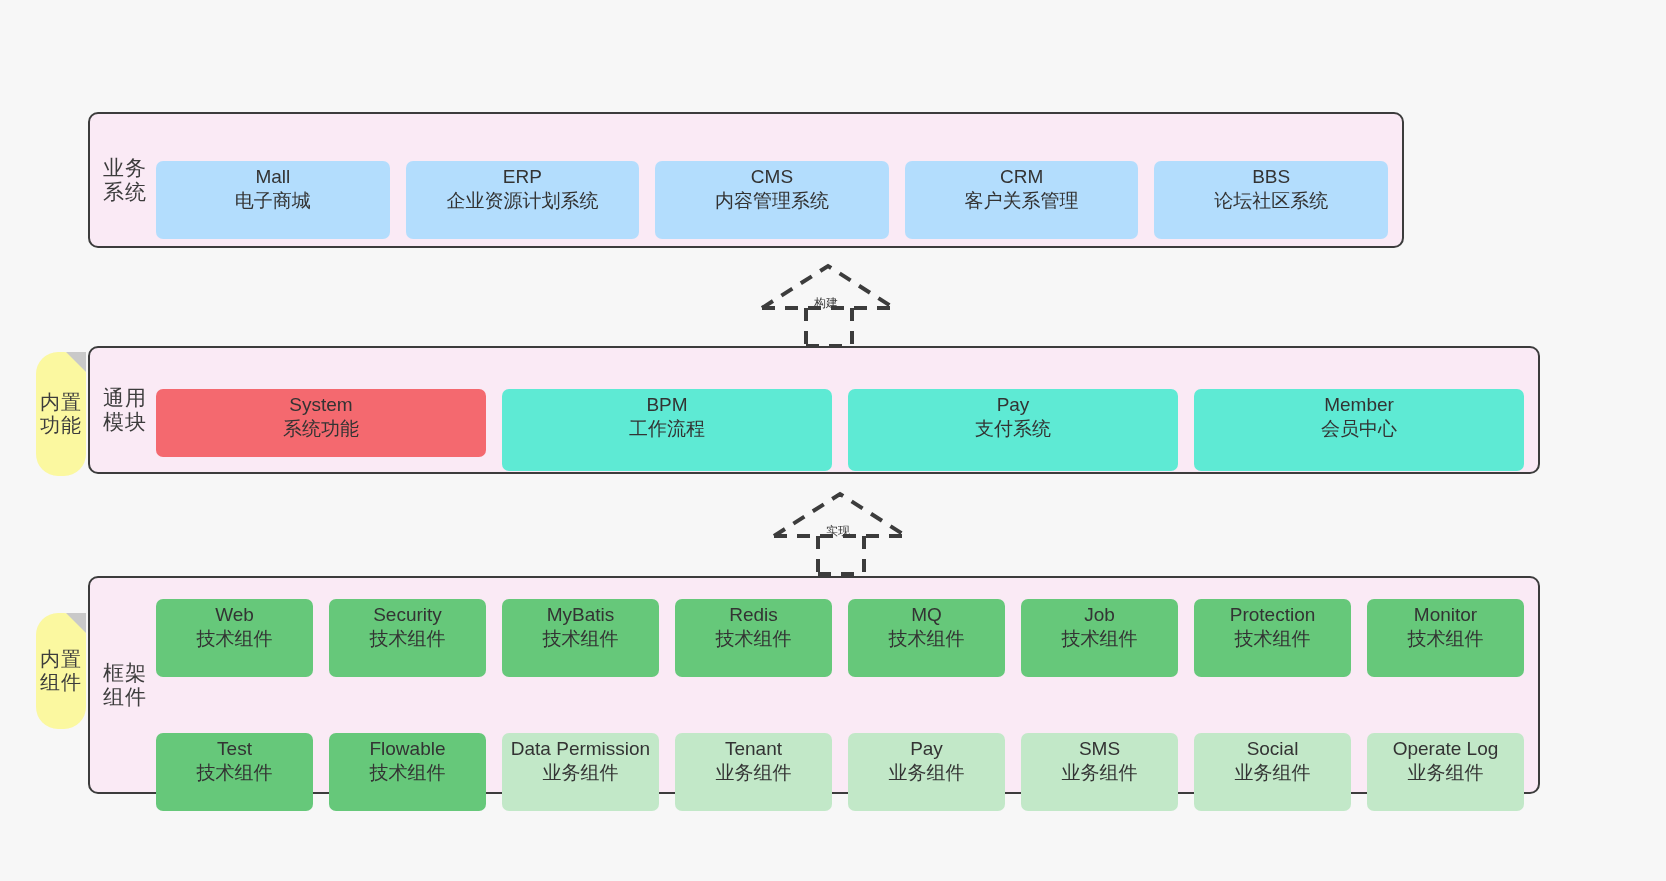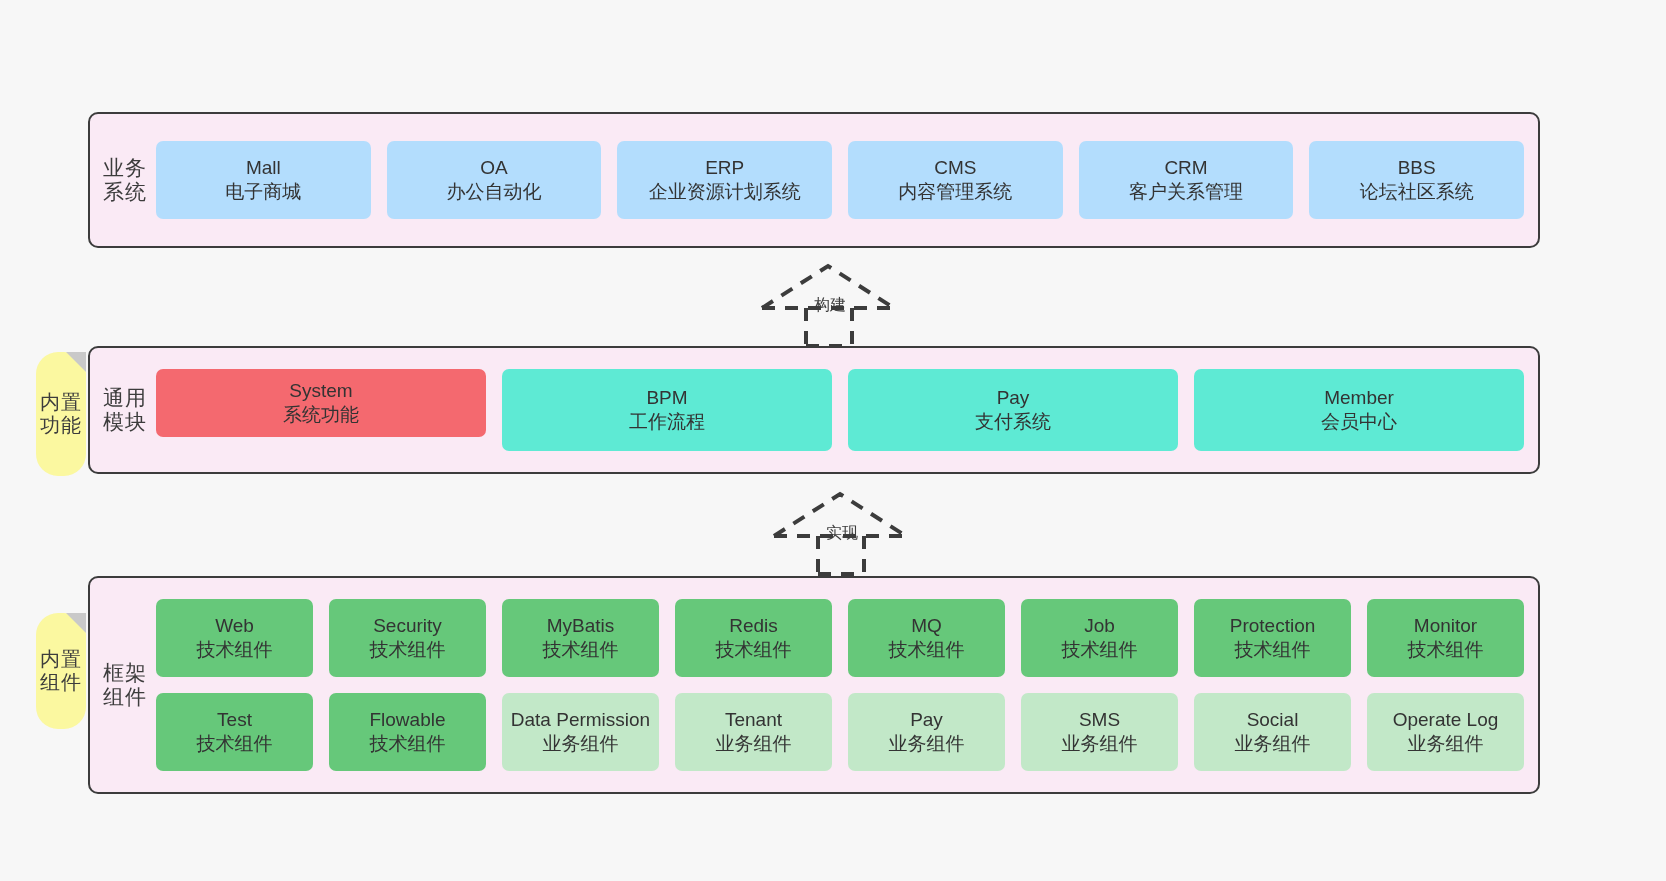--- a/index.html
+++ b/index.html
@@ -55,28 +55,28 @@
     align-items:stretch;
   }
 
   
   .card{
     flex:1 1 0;
     border-radius:7px;
     display:flex;
     flex-direction:column;
     align-items:center;
-    justify-content:center;
     text-align:center;
     font-size:19px;
     line-height:1.26;
     color:#333;
     box-sizing:border-box;
     padding:4px 6px;
     min-width:0;
+    margin-top:40px;
   }
   .card .en{display:block;}
   .card .cn{display:block;}
   .card.blue{background:#b3ddfd;height:78px;}
   .card.red{background:#f4696f;height:68px;}
   .card.pink{background:#5eead4;height:82px;}
   .card.green{background:#66c87a;height:78px;}
   .card.lightgreen{background:#c2e8c8;height:78px;}
 
   
@@ -104,42 +104,38 @@
     border-top:20px solid #c9c9c9;
     border-left:20px solid transparent;
   }
   .note .note-text{position:relative;z-index:2;}
 
   
   .arrow{position:absolute;}
   .arrow svg{display:block;overflow:visible;}
   .arrow-label{
     position:absolute;
-    font-size:16px;
+    font-size:12px;
     color:#3c3c3c;
     background:transparent;
     white-space:nowrap;
   }
 </style>
 </head>
 <body>
 
 <div class="canvas">
 
-  <div class="layer" style="left:88px;top:112px;width:1452px;height:136px;">
+  <div class="layer" style="left:88px;top:112px;width:1316px;height:136px;">
     <div class="layer-title">业务系统</div>
     <div class="layer-body">
 
       <div class="card blue">
         <span class="en">Mall</span>
         <span class="cn">电子商城</span>
-      </div>
-      <div class="card blue">
-        <span class="en">OA</span>
-        <span class="cn">办公自动化</span>
       </div>
       <div class="card blue">
         <span class="en">ERP</span>
         <span class="cn">企业资源计划系统</span>
       </div>
       <div class="card blue">
         <span class="en">CMS</span>
         <span class="cn">内容管理系统</span>
       </div>
       <div class="card blue">

